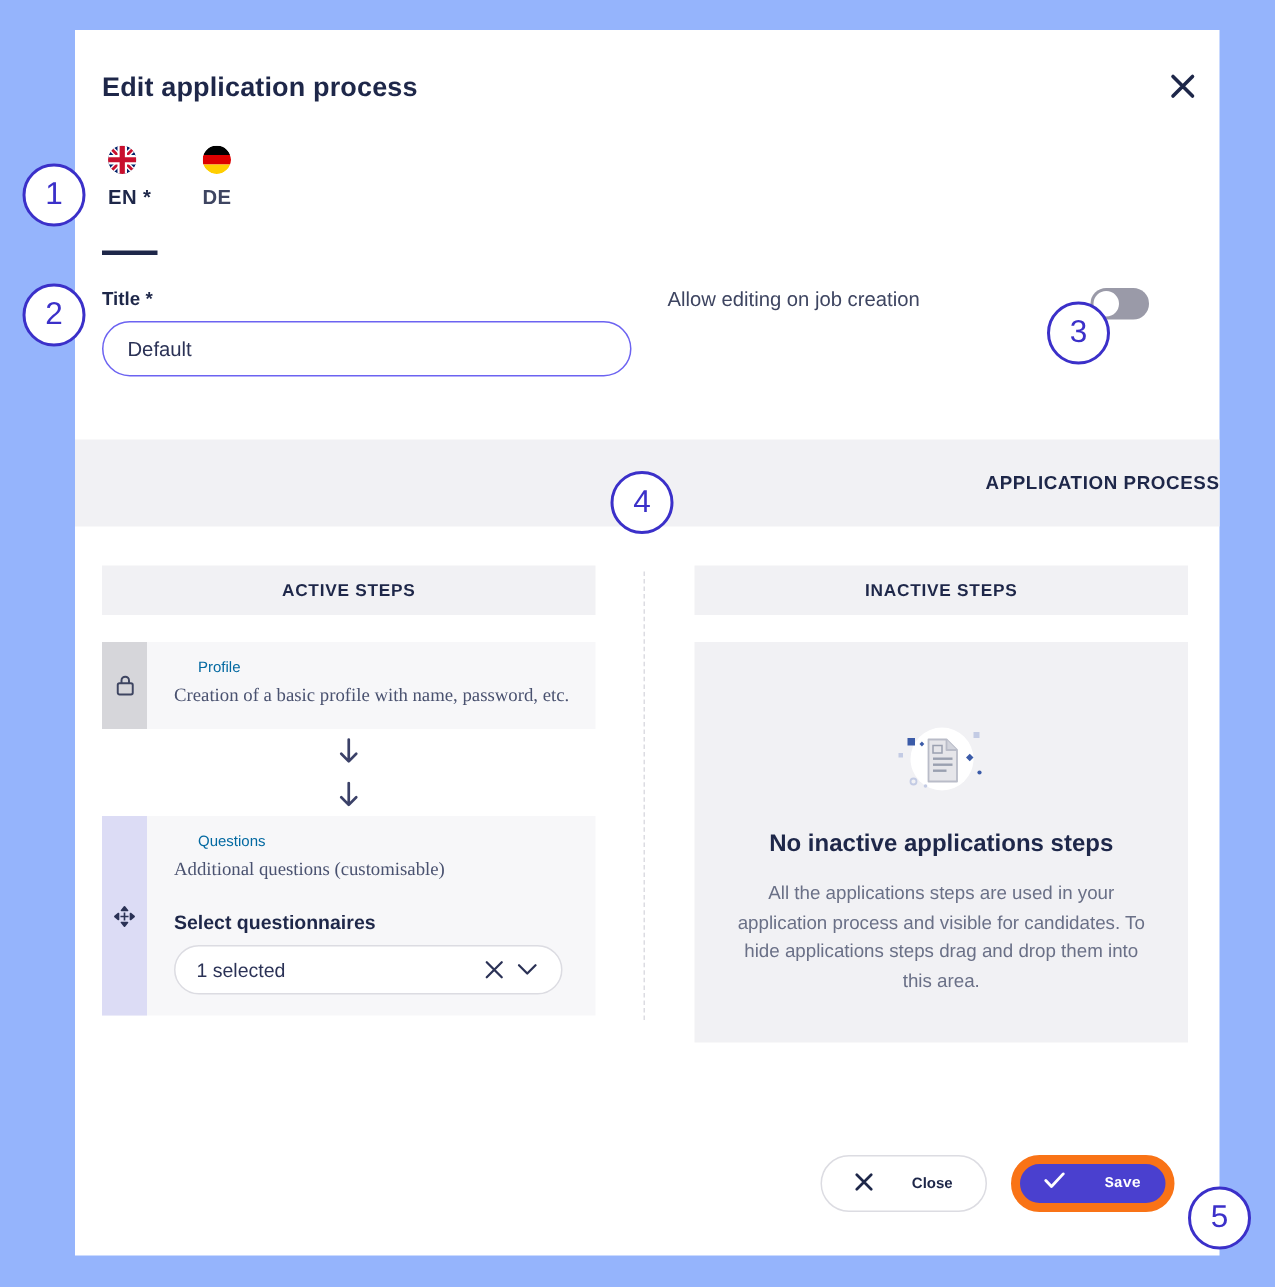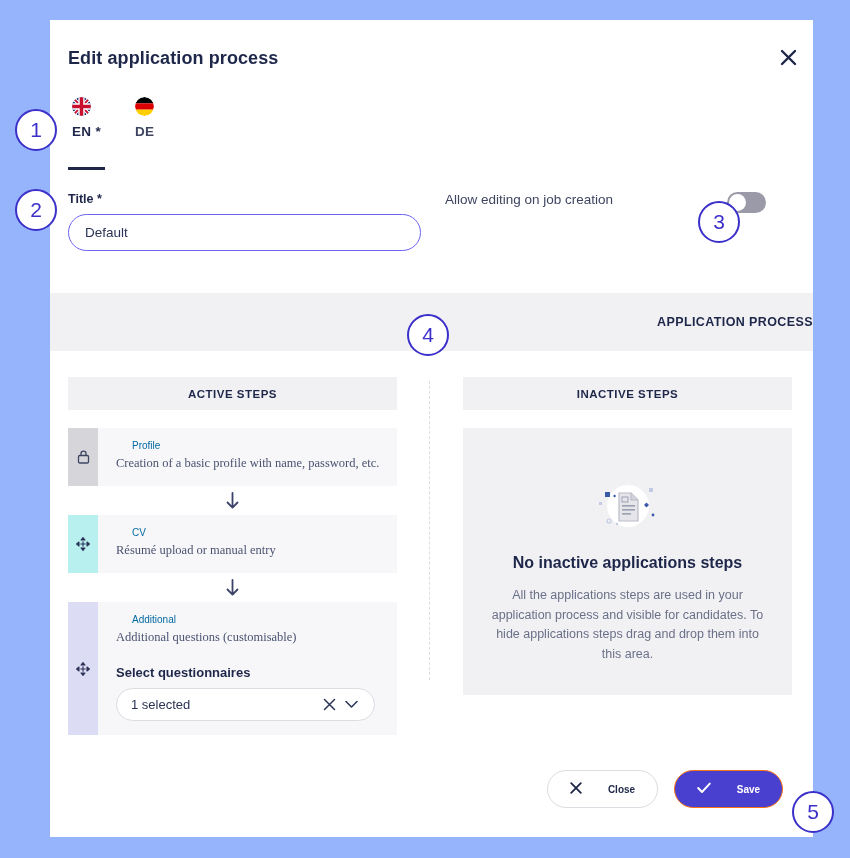--- a/index.html
+++ b/index.html
@@ -299,22 +299,23 @@
   }
   .btn-close {
     width: 111px;
     background: #fff;
     border: 1px solid #dcdce2;
     color: #1e2749;
   }
   .btn-save {
     width: 109px;
     background: #4a40cf;
-    border: 1px solid #f97316;
+    border: 6px solid #f97316;
     color: #ffffff;
+    font-family: Liberation Mono, monospace;
   }
 
   
   .badge {
     position: absolute;
     width: 42px;
     height: 42px;
     border-radius: 50%;
     background: #ffffff;
     border: 2.2px solid #3b30c9;
@@ -417,46 +418,35 @@
             <div class="step-desc">Creation of a basic profile with name, password, etc.</div>
           </div>
         </div>
 
         <div class="step-arrow">
           <svg width="15" height="18" viewBox="0 0 15 18">
             <path d="M7.5 1 V15 M2.5 10.5 L7.5 15.6 L12.5 10.5" fill="none" stroke="#3b4168" stroke-width="1.8" stroke-linecap="round" stroke-linejoin="round"></path>
           </svg>
         </div>
 
-        <div class="step">
-          <div class="step-handle cv">
-            <svg width="14" height="14" viewBox="0 0 14 14">
-              <path d="M7 0.6 L9 3 H5 Z M7 13.4 L5 11 H9 Z M0.6 7 L3 5 V9 Z M13.4 7 L11 9 V5 Z M7 4.3 V9.7 M4.3 7 H9.7" fill="#2b3256" stroke="#2b3256" stroke-width="1.1" stroke-linejoin="round"></path>
-            </svg>
-          </div>
-          <div class="step-body">
-            <div class="step-title">CV</div>
-            <div class="step-desc">Résumé upload or manual entry</div>
-          </div>
-        </div>
 
         <div class="step-arrow">
           <svg width="15" height="18" viewBox="0 0 15 18">
             <path d="M7.5 1 V15 M2.5 10.5 L7.5 15.6 L12.5 10.5" fill="none" stroke="#3b4168" stroke-width="1.8" stroke-linecap="round" stroke-linejoin="round"></path>
           </svg>
         </div>
 
         <div class="step">
           <div class="step-handle q">
             <svg width="14" height="14" viewBox="0 0 14 14">
               <path d="M7 0.6 L9 3 H5 Z M7 13.4 L5 11 H9 Z M0.6 7 L3 5 V9 Z M13.4 7 L11 9 V5 Z M7 4.3 V9.7 M4.3 7 H9.7" fill="#2b3256" stroke="#2b3256" stroke-width="1.1" stroke-linejoin="round"></path>
             </svg>
           </div>
           <div class="step-body">
-            <div class="step-title">Additional</div>
+            <div class="step-title">Questions</div>
             <div class="step-desc">Additional questions (customisable)</div>
             <div class="sub-label">Select questionnaires</div>
             <div class="select-box">
               <span class="select-value">1 selected</span>
               <span class="select-icon">
                 <svg width="13" height="13" viewBox="0 0 13 13">
                   <path d="M1.5 1.5 L11.5 11.5 M11.5 1.5 L1.5 11.5" stroke="#2b3256" stroke-width="1.5" stroke-linecap="round" fill="none"></path>
                 </svg>
               </span>
               <span class="select-icon">

